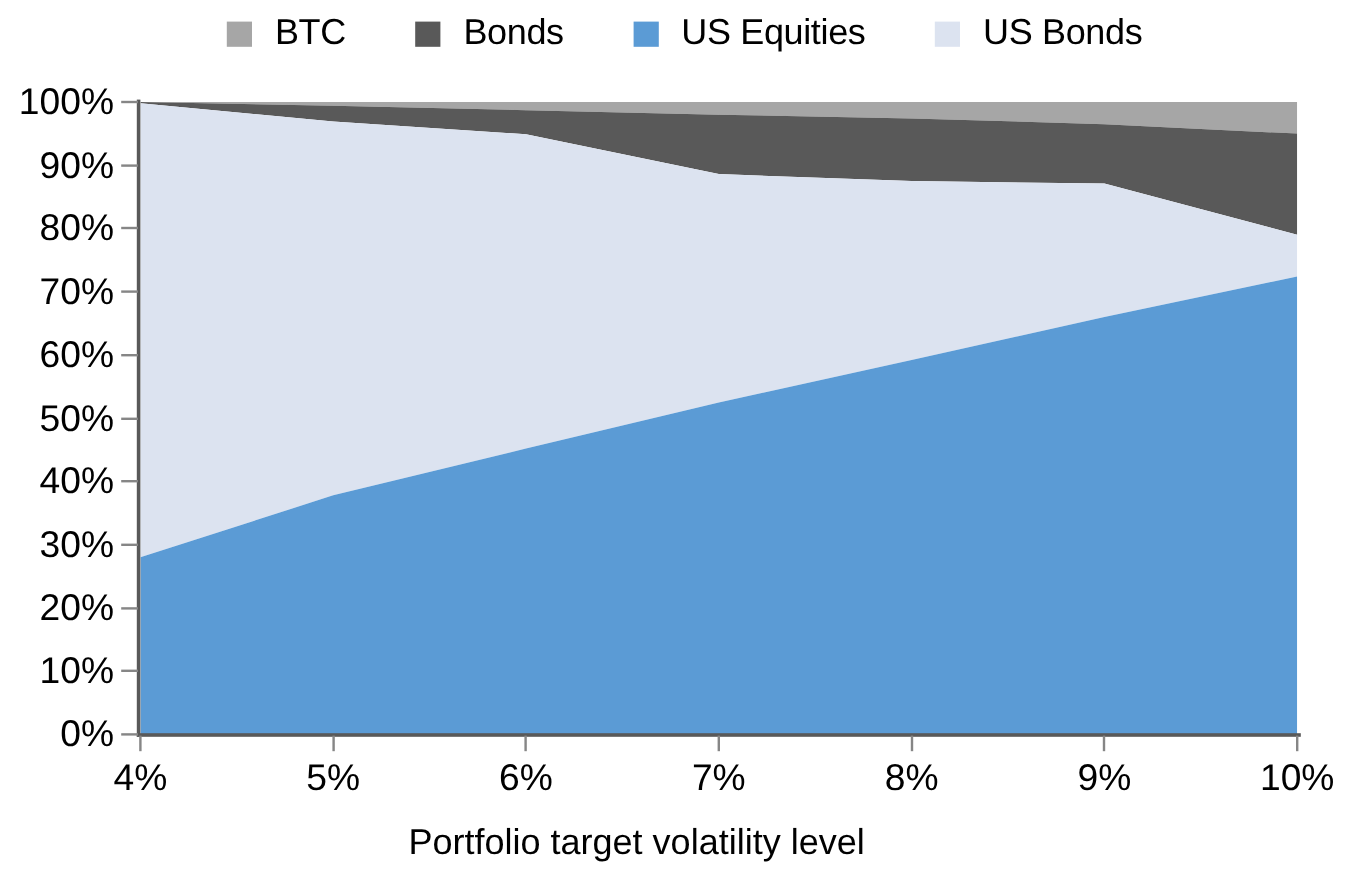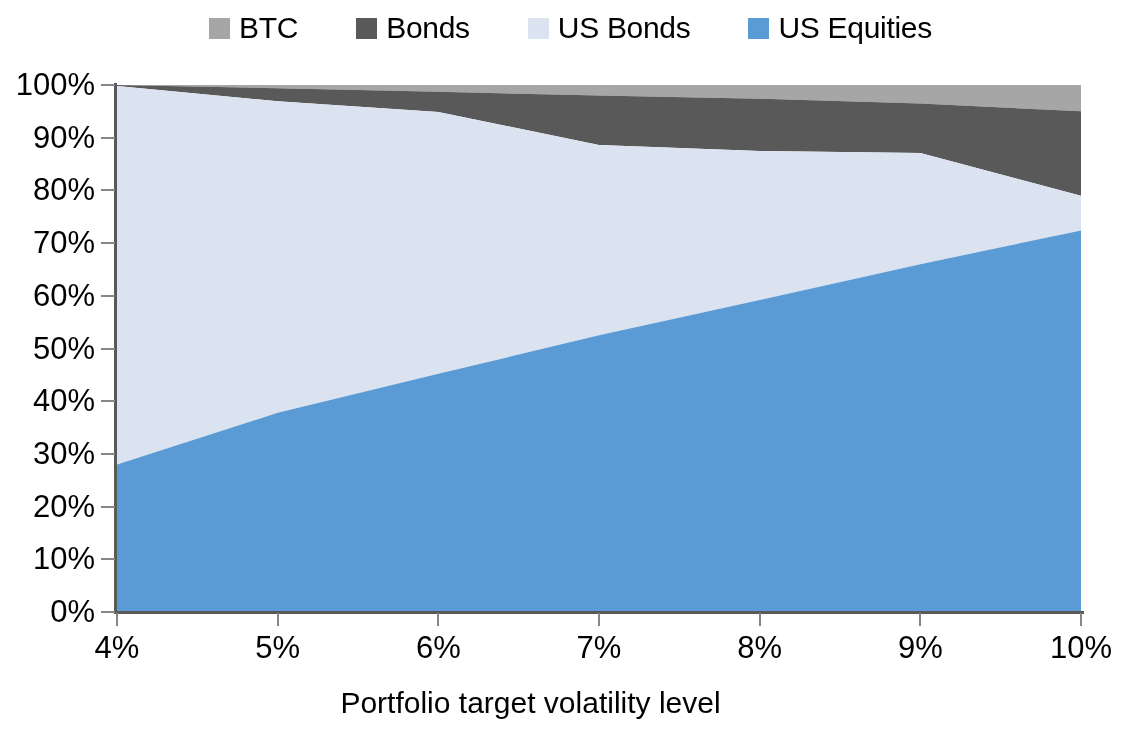--- a/index.html
+++ b/index.html
@@ -27,21 +27,21 @@
     width: 1141px;
     height: 44px;
     display: flex;
     justify-content: center;
     align-items: center;
     gap: 58px;
   }
   .legend-entry {
     display: flex;
     align-items: center;
-    gap: 9px;
+    gap: 19px;
   }
   .legend-swatch {
     width: 21px; height: 21px;
     border: 1px solid rgba(255,255,255,0);
     flex: none;
   }
   .legend-label {
     font-size: 30px;
     color: #000000;
     line-height: 1;
@@ -139,26 +139,26 @@
   <div id="legend">
     <div class="legend-entry">
       <span class="legend-swatch" style="background:#a6a6a6;"></span>
       <span class="legend-label">BTC</span>
     </div>
     <div class="legend-entry">
       <span class="legend-swatch" style="background:#595959;"></span>
       <span class="legend-label">Bonds</span>
     </div>
     <div class="legend-entry">
+      <span class="legend-swatch" style="background:#5b9bd5;"></span>
+      <span class="legend-label">US Equities</span>
+    </div>
+    <div class="legend-entry">
       <span class="legend-swatch" style="background:#dce3f0;"></span>
       <span class="legend-label">US Bonds</span>
-    </div>
-    <div class="legend-entry">
-      <span class="legend-swatch" style="background:#5b9bd5;"></span>
-      <span class="legend-label">US Equities</span>
     </div>
   </div>
 
   <div id="plot-area">
     <svg id="series-svg" viewBox="0 0 964 527" preserveAspectRatio="none">
       <polygon id="band-btc" points="0.00,0.00 160.67,0.00 321.33,0.00 482.00,0.00 642.67,0.00 803.33,0.00 964.00,0.00 964.00,26.35 803.33,18.44 642.67,13.70 482.00,10.54 321.33,6.85 160.67,3.16 0.00,0.00" fill="#a6a6a6"></polygon>
       <polygon id="band-gold" points="0.00,0.00 160.67,3.16 321.33,6.85 482.00,10.54 642.67,13.70 803.33,18.44 964.00,26.35 964.00,110.67 803.33,67.98 642.67,65.88 482.00,60.08 321.33,26.88 160.67,16.34 0.00,1.05" fill="#595959"></polygon>
       <polygon id="band-bonds" points="0.00,1.05 160.67,16.34 321.33,26.88 482.00,60.08 642.67,65.88 803.33,67.98 964.00,110.67 964.00,145.45 803.33,179.18 642.67,215.02 482.00,250.32 321.33,288.80 160.67,327.79 0.00,379.44" fill="#dce3f0"></polygon>
       <polygon id="band-equities" points="0.00,379.44 160.67,327.79 321.33,288.80 482.00,250.32 642.67,215.02 803.33,179.18 964.00,145.45 964.00,527.00 803.33,527.00 642.67,527.00 482.00,527.00 321.33,527.00 160.67,527.00 0.00,527.00" fill="#5b9bd5"></polygon>
     </svg>

